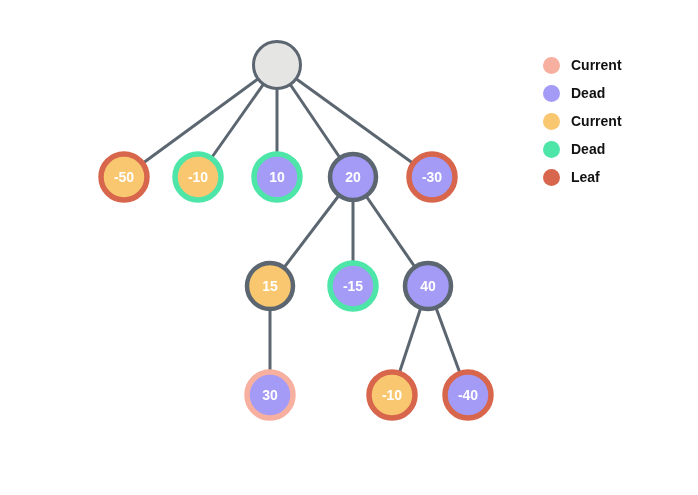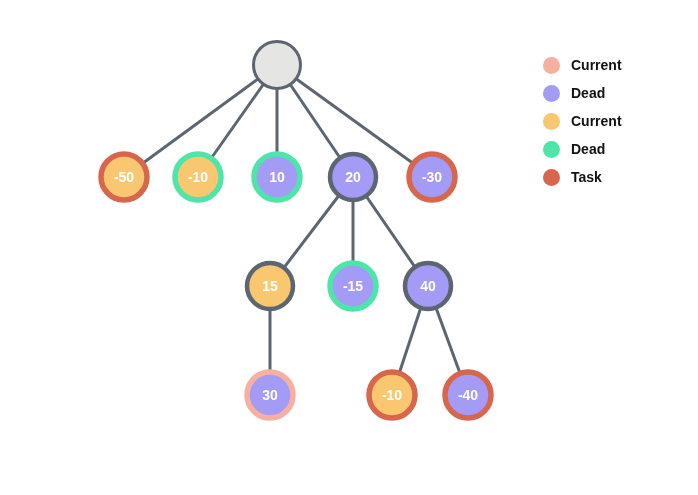--- a/index.html
+++ b/index.html
@@ -131,16 +131,16 @@
       <div class="legend-row">
         <span class="legend-swatch" style="background: rgb(248, 199, 111);"></span>
         <span class="legend-label">Current</span>
       </div>
       <div class="legend-row">
         <span class="legend-swatch" style="background: rgb(78, 229, 168);"></span>
         <span class="legend-label">Dead</span>
       </div>
       <div class="legend-row">
         <span class="legend-swatch" style="background: rgb(216, 102, 76);"></span>
-        <span class="legend-label">Task</span>
+        <span class="legend-label">Leaf</span>
       </div>
     </div>
 </div>
 
 </body></html>

